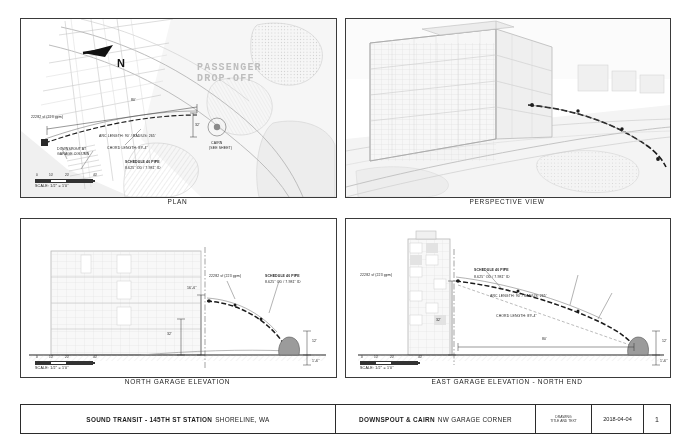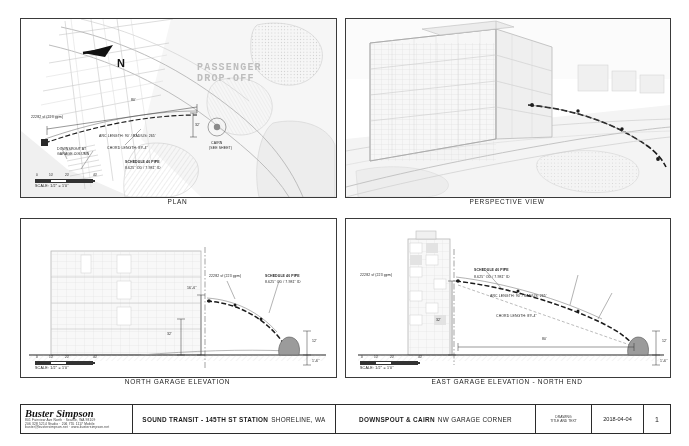--- a/index.html
+++ b/index.html
@@ -416,26 +416,20 @@
           <i style="left:0;width:15px;"></i>
             <i style="left:30px;width:29px;"></i>
         </div>
         <div class="sb-label">SCALE: 1/2" = 1'0"</div>
       </div>
     </div>
   </div>
   <div class="panel-caption" id="cap-east">EAST GARAGE ELEVATION - NORTH END</div>
 
   <div class="titleblock">
-    <div class="tb-cell tb-logo">
-      <div class="logo-name">Buster Simpson</div>
-      <div class="logo-sub">801 Fairview Ave North  ·  Seattle, WA 98109</div>
-      <div class="logo-sub">206 328 5214  Studio  ·  206 755 1117  Mobile</div>
-      <div class="logo-sub">buster@bustersimpson.net  ·  www.bustersimpson.net</div>
-    </div>
     <div class="tb-cell tb-project">
       <span>SOUND TRANSIT - 145TH ST STATION</span>
       <span class="proj-loc">SHORELINE, WA</span>
     </div>
     <div class="tb-cell tb-sheetname">
       <span>DOWNSPOUT &amp; CAIRN</span>
       <span class="sn-sub">NW GARAGE CORNER</span>
     </div>
     <div class="tb-cell tb-stamp">
       <span>DRAWING</span>

